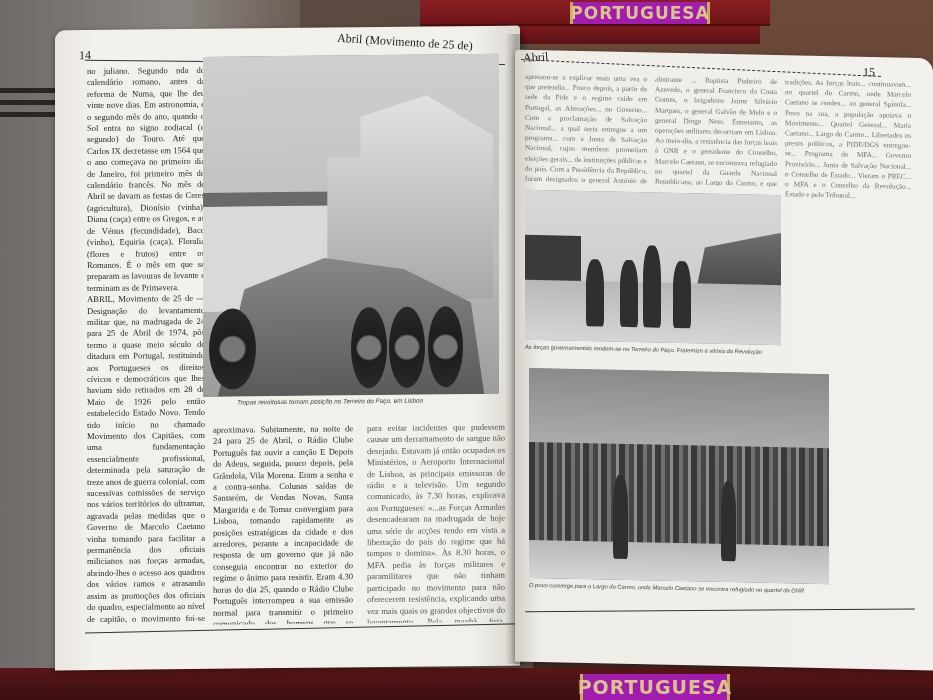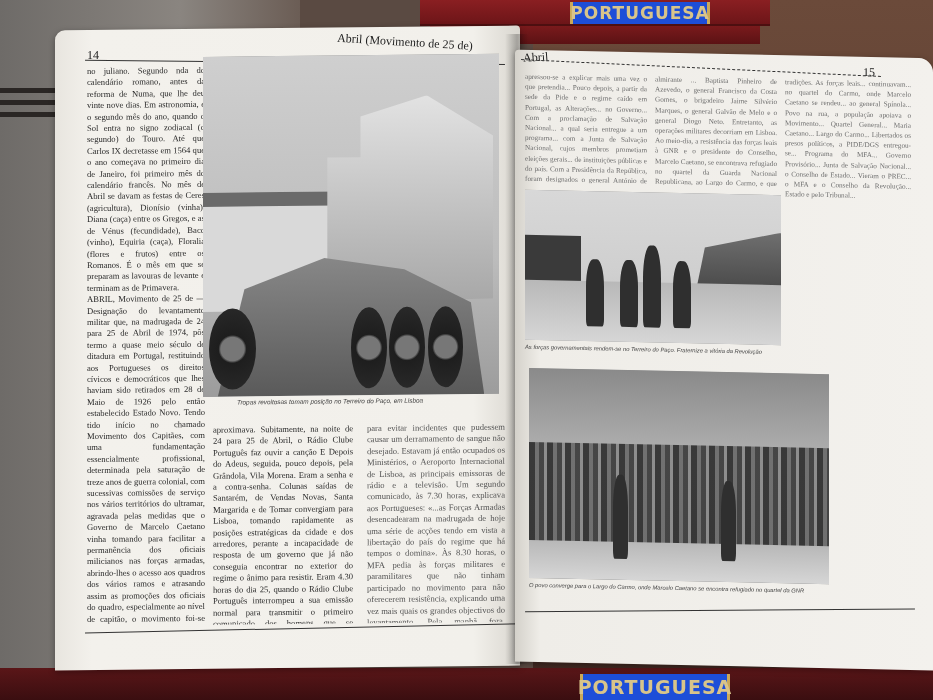--- a/index.html
+++ b/index.html
@@ -22,21 +22,21 @@
       position: absolute; left: 420px; top: 0; width: 350px; height: 26px;
       background: linear-gradient(180deg, #8a1f22, #6d1518);
       border-bottom: 2px solid #4d0f10;
     }
     .book-spine-top2 {
       position: absolute; left: 430px; top: 26px; width: 330px; height: 18px;
       background: linear-gradient(180deg, #7a1a1c, #5b1214);
     }
     .spine-label {
       position: absolute; left: 570px; top: 2px; width: 140px; height: 22px;
-      background: #1d4ed8;
+      background: #a21caf;
       color: #d8c48a;
       font-family: "DejaVu Sans", sans-serif;
       font-weight: bold; font-size: 17px; letter-spacing: 1px;
       display: flex; align-items: center; justify-content: center;
       border-left: 3px solid #c9a95a; border-right: 3px solid #c9a95a;
     }
     .spine-label.bottom { top: 674px; left: 580px; width: 150px; height: 26px; font-size: 19px; }
     .book-spine-bottom {
       position: absolute; left: 0; top: 668px; width: 933px; height: 32px;
       background: linear-gradient(180deg, #5a1618, #3a0e10);
@@ -128,21 +128,21 @@
 <div class="bg-right"></div>
 <div class="book-spine-top"></div>
 <div class="book-spine-top2"></div>
 <div class="spine-label">PORTUGUESA</div>
 <div class="book-spine-bottom"></div>
 <div class="spine-label bottom">PORTUGUESA</div>
 
 <div class="book">
 
   <div class="page page-left">
-    <div class="page-num" style="left:32px; top:18px;">14</div>
+    <div class="page-num" style="left:24px; top:18px;">14</div>
     <div class="running-head" style="left:282px; top:8px; transform: rotate(4deg);">Abril (Movimento de 25 de)</div>
     <div class="rule" style="left:30px; top:34px; width:420px; transform: rotate(1.2deg); border-top-style: solid;"></div>
 
     <div class="col" style="left:32px; top:36px; width:118px; height:560px;">
       <p>no juliano. Segundo nda do calendário romano, antes da reforma de Numa, que lhe deu vinte nove dias. Em astronomia, é o segundo mês do ano, quando o Sol entra no signo zodiacal (o segundo) do Touro. Até que Carlos IX decretasse em 1564 que o ano começava no primeiro dia de Janeiro, foi primeiro mês do calendário francês. No mês de Abril se davam as festas de Ceres (agricultura), Dionísio (vinha), Diana (caça) entre os Gregos, e as de Vénus (fecundidade), Baco (vinho), Equiria (caça), Floralia (flores e frutos) entre os Romanos. É o mês em que se preparam as lavouras de levante e terminam as de Primavera.</p>
       <p>ABRIL, Movimento de 25 de — Designação do levantamento militar que, na madrugada de 24 para 25 de Abril de 1974, pôs termo a quase meio século de ditadura em Portugal, restituindo aos Portugueses os direitos cívicos e democráticos que lhes haviam sido retirados em 28 de Maio de 1926 pelo então estabelecido Estado Novo. Tendo tido início no chamado Movimento dos Capitães, com uma fundamentação essencialmente profissional, determinada pela saturação de treze anos de guerra colonial, com sucessivas comissões de serviço nos vários territórios do ultramar, agravada pelas medidas que o Governo de Marcelo Caetano vinha tomando para facilitar a permanência dos oficiais milicianos nas forças armadas, abrindo-lhes o acesso aos quadros dos vários ramos e atrasando assim as promoções dos oficiais do quadro, especialmente ao nível de capitão, o movimento foi-se politizando gradualmente, à medida que os seus promotores se foram apercebendo de que só uma queda do regime poderia resolver um problema que não era apenas seu, mas de todo um país. Em 16 de Março de 1974, verificou-se uma primeira intentona, com a saída do Regimento das Caldas da Rainha de uma coluna blindada que tomou o caminho de Lisboa, contando com o apoio de outras unidades militares, nomeadamente do Regimento de Operações Especiais, de Lamego. No entanto, esse apoio não surgiu e a coluna saída das Caldas acabou por ser interceptada e detida por forças leais ao regime, antes de ter podido chegar à capital. Os oficiais implicados foram presos. A partir daí, era evidente que algo de muito importante se preparava. O consulado de Marcelo Caetano, entre as pressões dos que se lhe opunham e as convulsões das suas próprias facções internas, tremia sobre os velhos alicerces do salazarismo. A Direcção-Geral de Segurança (DGS), polícia política do regime, até pouco antes designada Polícia de Intervenção e Defesa do Estado (PIDE), advertia de que poderiam verificar-se graves perturbações públicas no 1.º de Maio que se</p>
     </div>
 
     <div class="photo" style="left:148px; top:28px; width:296px; height:340px;">
       <div class="sky"></div>

